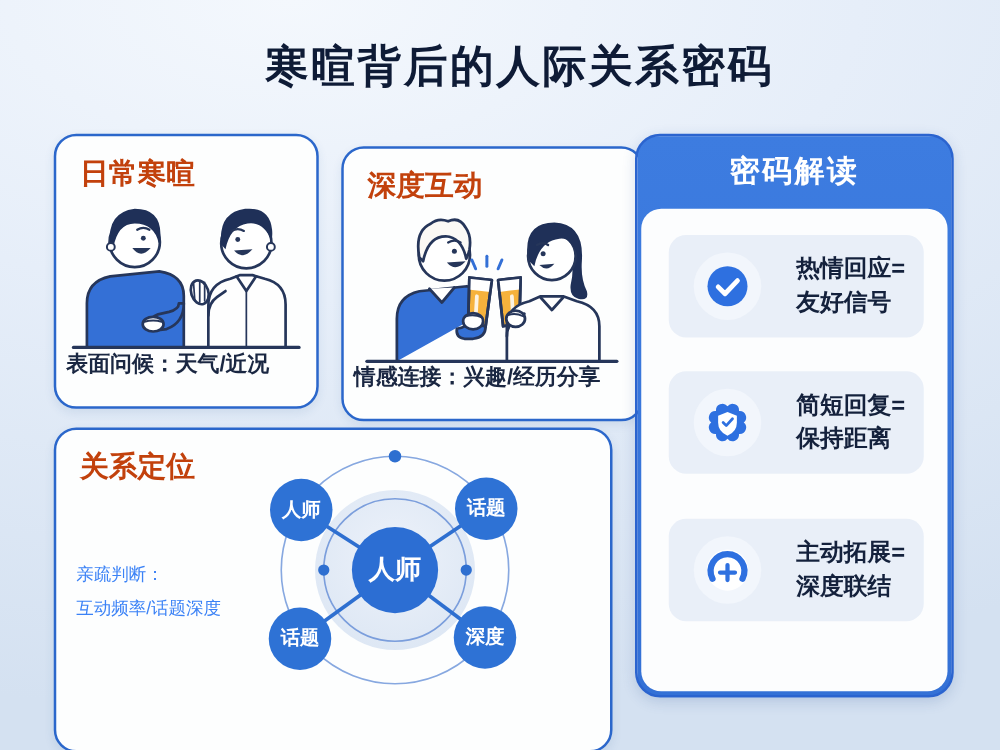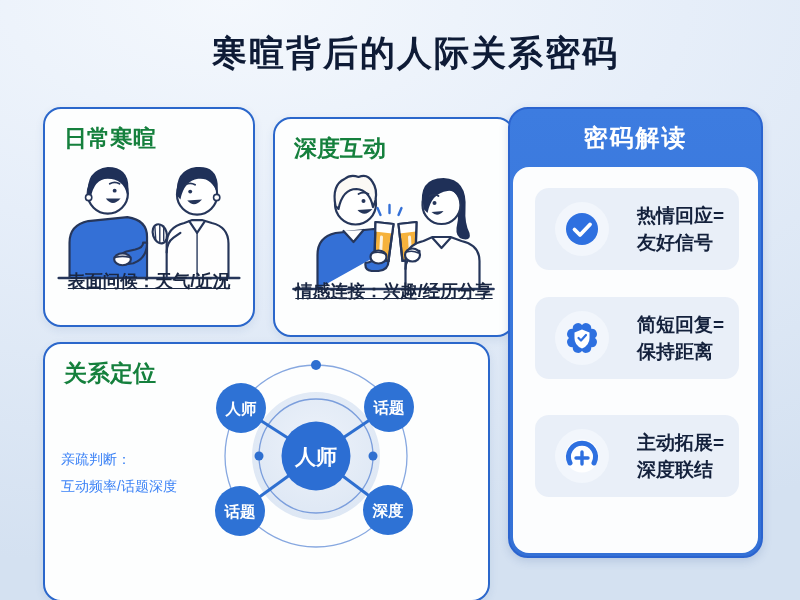--- a/index.html
+++ b/index.html
@@ -12,24 +12,24 @@
     position:absolute;top:30px;left:0;width:100%;text-align:center;
     font-size:35px;font-weight:800;color:#0e1b36;letter-spacing:2px;margin:0;
   }
   .card{
     position:absolute;background:#fdfefe;border:2px solid #2b67cb;border-radius:18px;
     box-shadow:0 3px 8px rgba(44,84,150,.10);box-sizing:border-box;
   }
   .card-daily{left:43px;top:107px;width:212px;height:220px;}
   .card-deep{left:273px;top:117px;width:242px;height:220px;}
   .card-relation{left:43px;top:342px;width:447px;height:260px;}
-  .card-title{position:absolute;left:19px;top:14px;font-size:23px;font-weight:800;color:#15803d;margin:0;font-family:Liberation Serif, serif;}
+  .card-title{position:absolute;left:19px;top:14px;font-size:23px;font-weight:800;color:#c2410c;margin:0;font-family:Liberation Serif, serif;}
   .illus{position:absolute;left:0;top:48px;width:100%;height:134px;}
-  .caption{position:absolute;left:0;right:0;bottom:14px;text-align:center;
-    font-size:17.5px;font-weight:700;color:#1a2742;margin:18px;text-decoration:underline;}
+  .caption{position:absolute;left:0;right:0;bottom:14px;
+    font-size:17.5px;font-weight:700;color:#1a2742;margin:8px;}
   .relation-note{position:absolute;left:16px;top:102px;font-size:14px;font-weight:400;
     color:#3b82f6;line-height:27px;}
   .diagram{position:absolute;left:0;top:0;width:447px;height:216px;}
   .diagram text{font-family:"Liberation Sans","DejaVu Sans",sans-serif;font-weight:700;fill:#ffffff;}
 
   .panel{
     position:absolute;left:508px;top:107px;width:255px;height:451px;box-sizing:border-box;
     background:linear-gradient(180deg,#3d7ce0 0%,#3471d6 100%);
     border:2px solid #2b64cf;border-radius:20px;box-shadow:0 3px 10px rgba(44,84,150,.18);
   }

